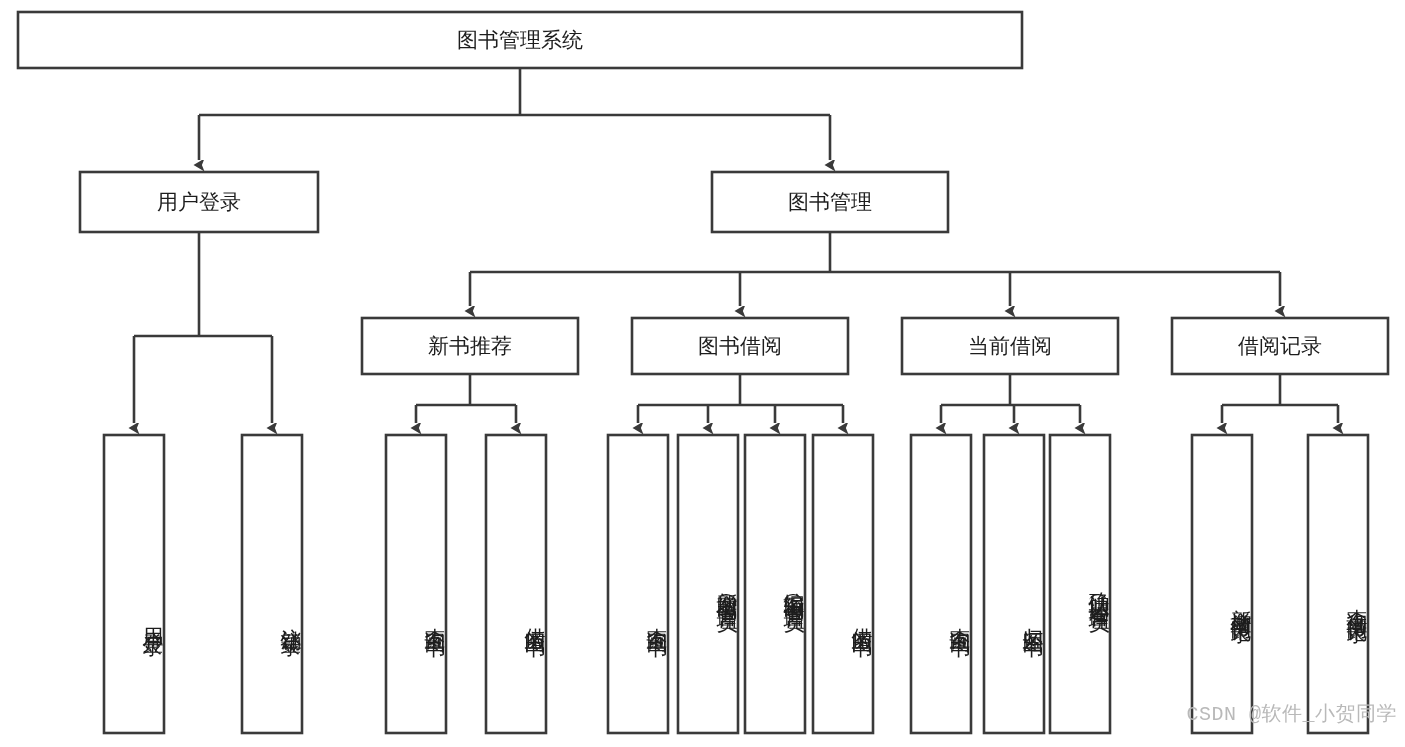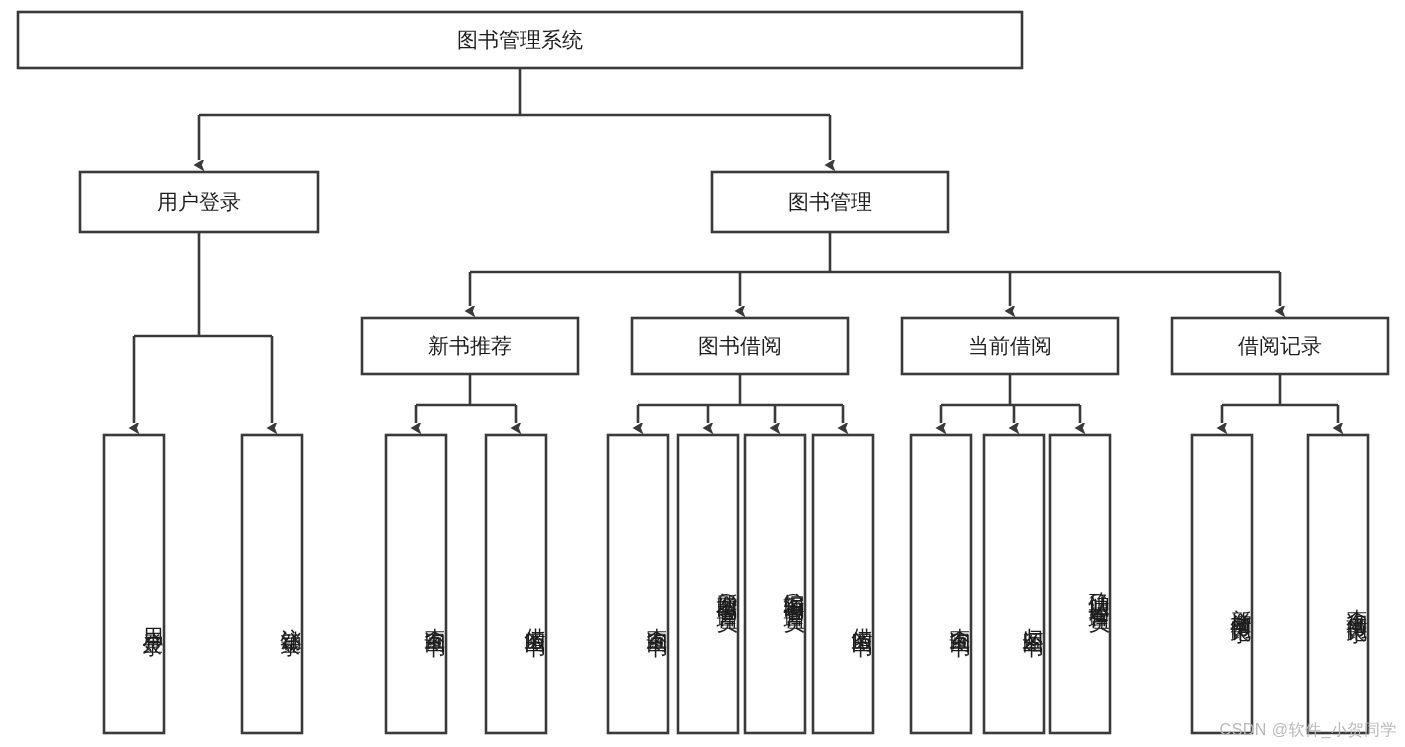--- a/index.html
+++ b/index.html
@@ -58,23 +58,23 @@
     letter-spacing: 3px;
     white-space: nowrap;
     display: flex;
     align-items: flex-start;
     justify-content: center;
     pointer-events: none;
   }
   .watermark {
     position: absolute;
     right: 8px;
-    bottom: 6px;
-    font-family: Liberation Sans, sans-serif;
-    font-size: 16px;
+    bottom: 20px;
+    font-family: Liberation Mono, monospace;
+    font-size: 20px;
     color: #b9b9b9;
     white-space: nowrap;
     letter-spacing: 0.5px;
   }
 </style>
 </head>
 <body>
 
 <div id="diagram-root">
 

